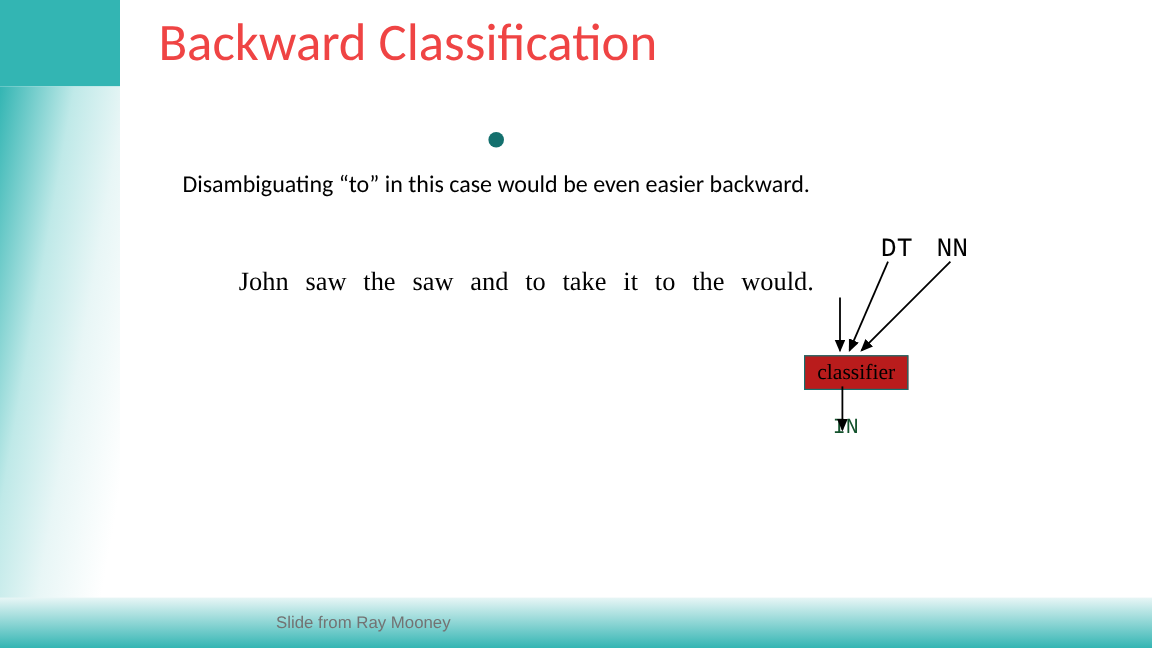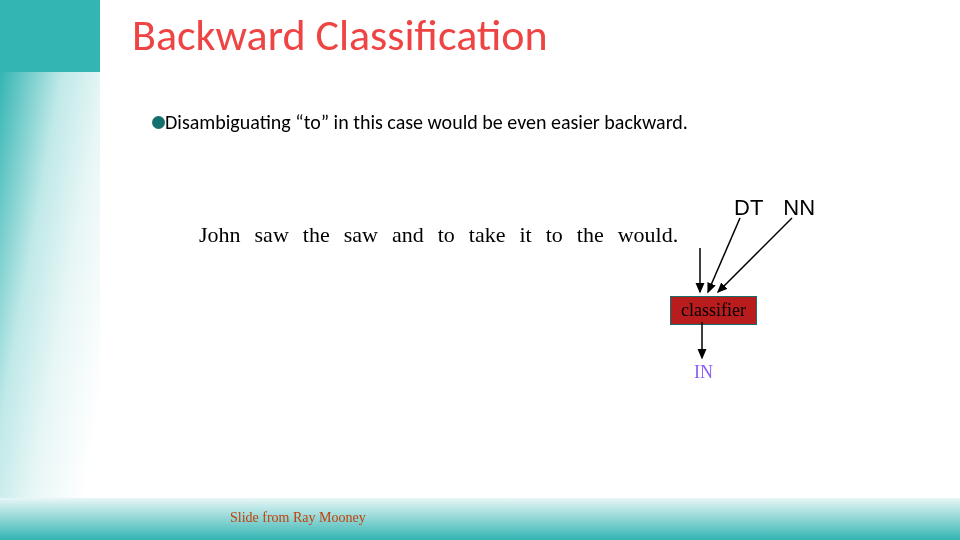--- a/index.html
+++ b/index.html
@@ -34,21 +34,22 @@
   left: 132px; top: 8px;
   font-size: 44px;
   color: #ef4444;
   font-weight: 400;
 }
 .bullet-row {
   position: absolute;
   left: 152px; top: 110px;
   display: flex;
   align-items: center;
-  gap: 0;
+  gap: 19px;
+  flex-direction: column;
 }
 .bullet {
   width: 13px; height: 13px;
   background: #14706e;
   border-radius: 50%;
   flex-shrink: 0;
 }
 .bullet-text {
   font-size: 20px;
   color: #000;
@@ -60,48 +61,48 @@
   font-family: "Times New Roman", serif;
   font-size: 22px;
   color: #000;
   align-items: center;
 }
 .sentence-row span { padding: 0 7px; white-space: nowrap; }
 .tags-row {
   position: absolute;
   left: 724px; top: 195px;
   display: flex;
-  font-family: Liberation Sans, sans-serif;
+  font-family: Liberation Mono, monospace;
   font-size: 22px;
   color: #000;
 }
 .tags-row span { padding: 0 10px; }
 .classifier-box {
   position: absolute;
   left: 670px; top: 296px;
   border: 1.5px solid #14706e;
   background: #b91c1c;
   padding: 3px 10px;
   font-family: "Times New Roman", serif;
   font-size: 18px;
   color: #000;
 }
 .output-tag {
   position: absolute;
-  left: 694px; top: 362px;
-  font-family: Liberation Serif, serif;
+  left: 694px; top: 347px;
+  font-family: Liberation Mono, monospace;
   font-size: 18px;
-  color: #8b5cf6;
+  color: #14532d;
 }
 .attribution {
   position: absolute;
   left: 230px; top: 510px;
-  font-family: Liberation Serif, serif;
+  font-family: Liberation Sans, sans-serif;
   font-size: 14px;
-  color: #c2410c;
+  color: #737373;
 }
 svg.arrows {
   position: absolute;
   left: 0; top: 0;
   width: 960px; height: 540px;
   pointer-events: none;
 }
 </style>
 </head>
 <body>

